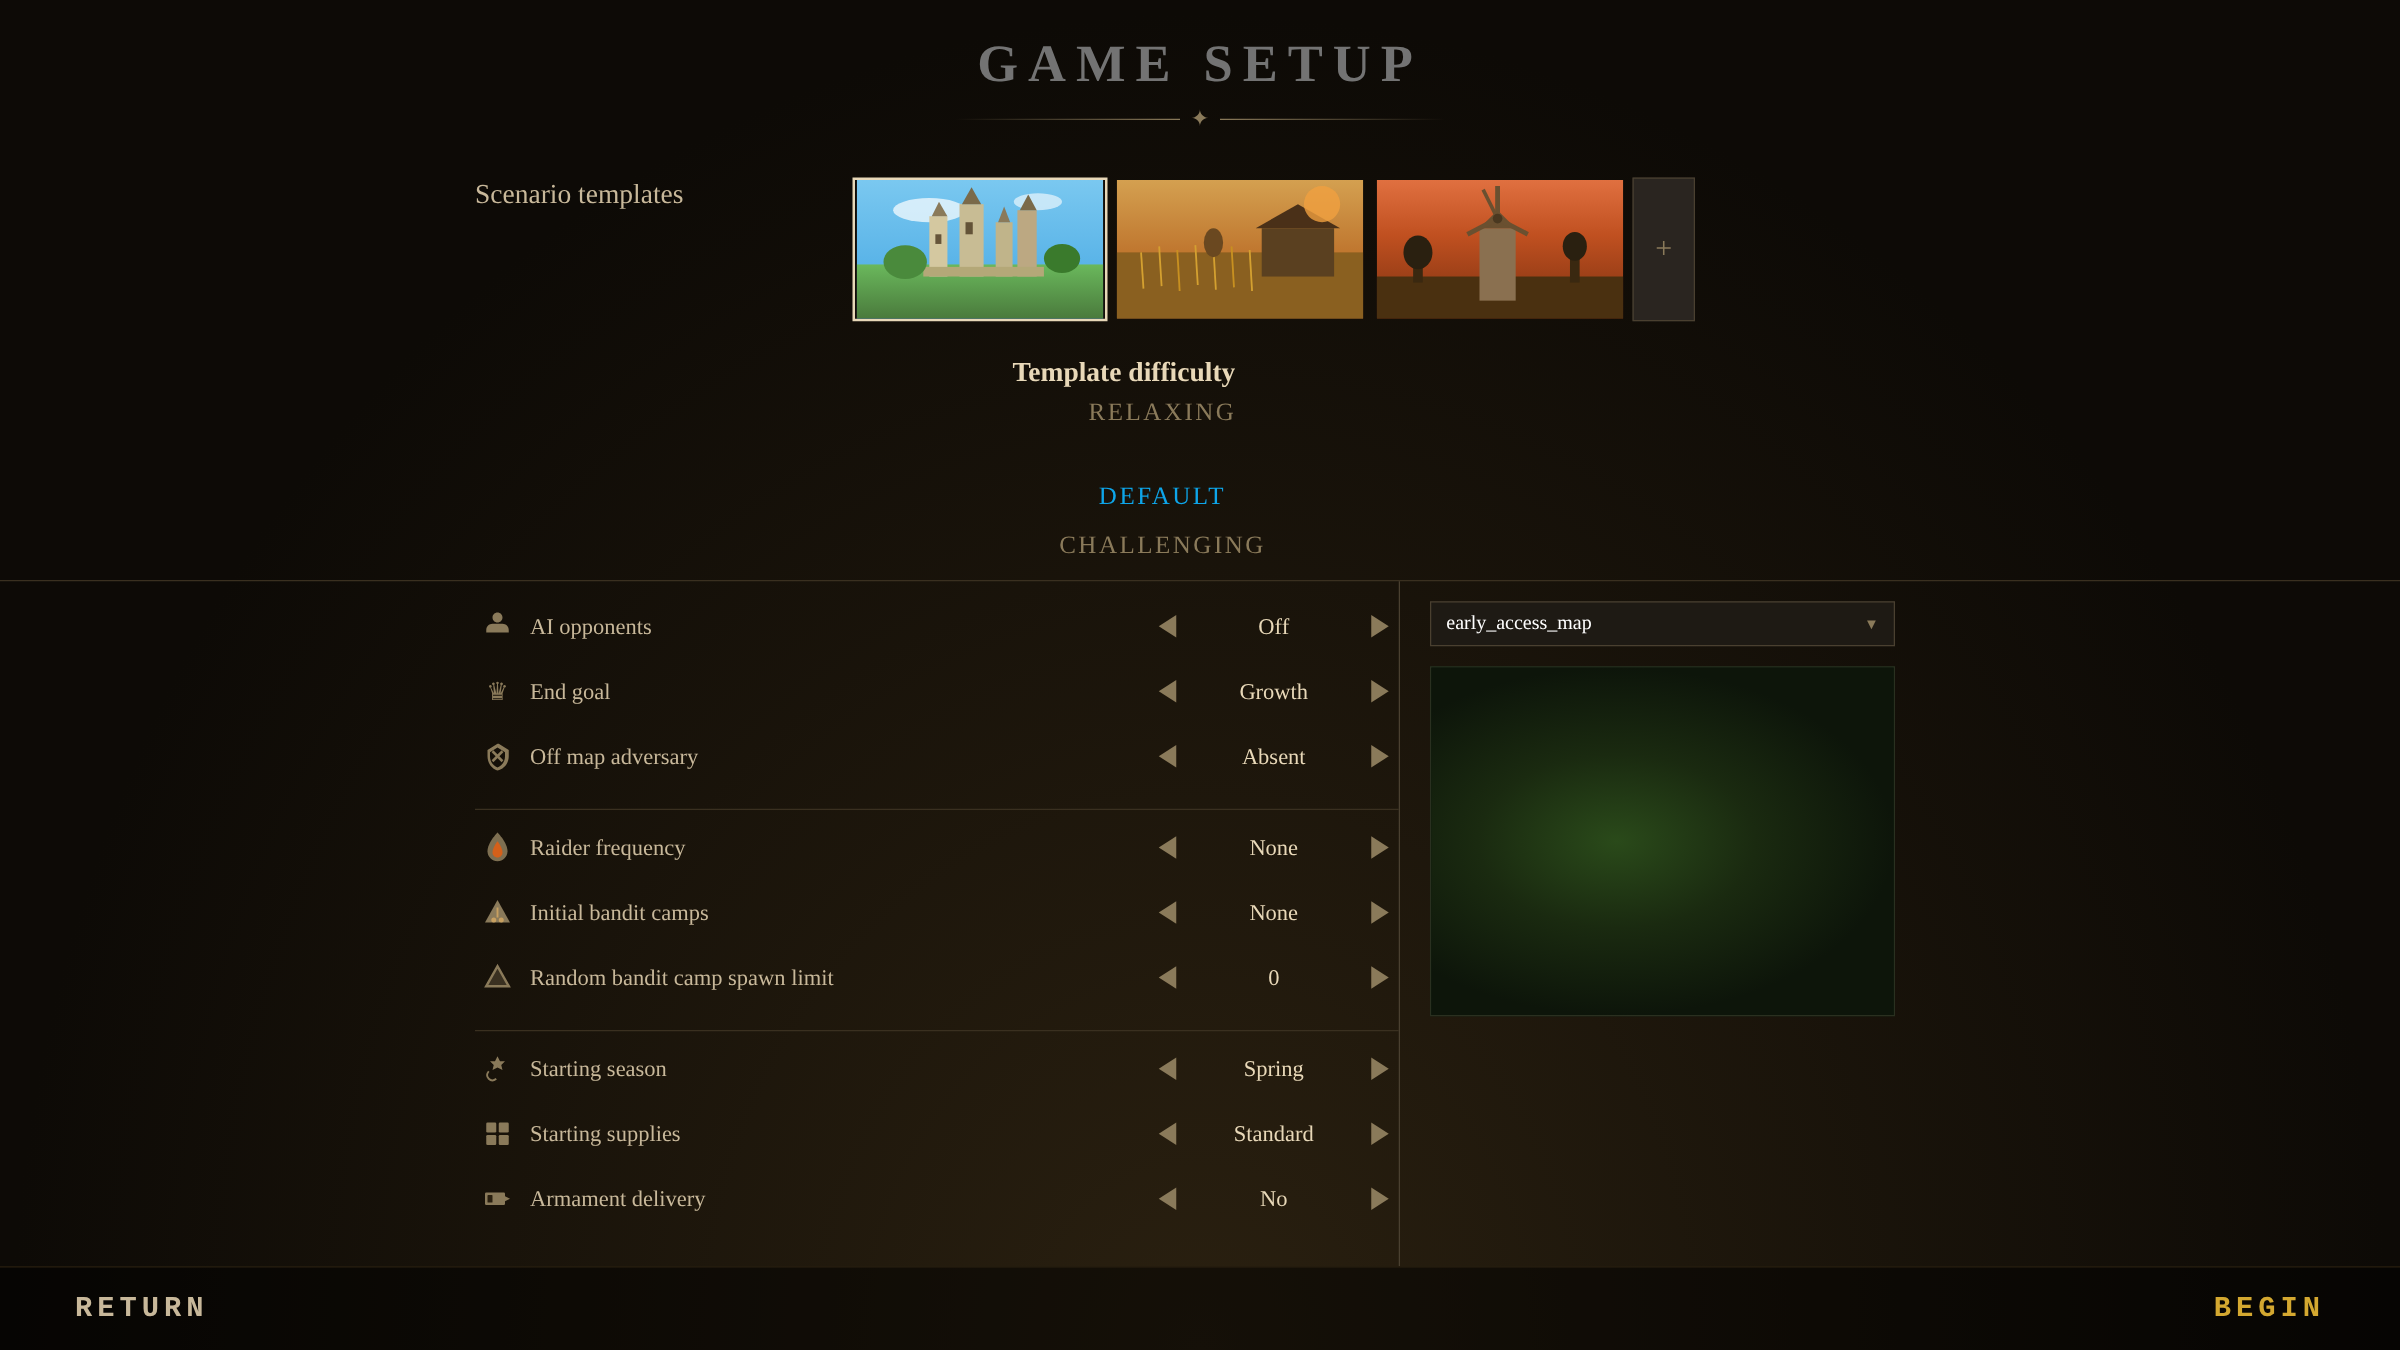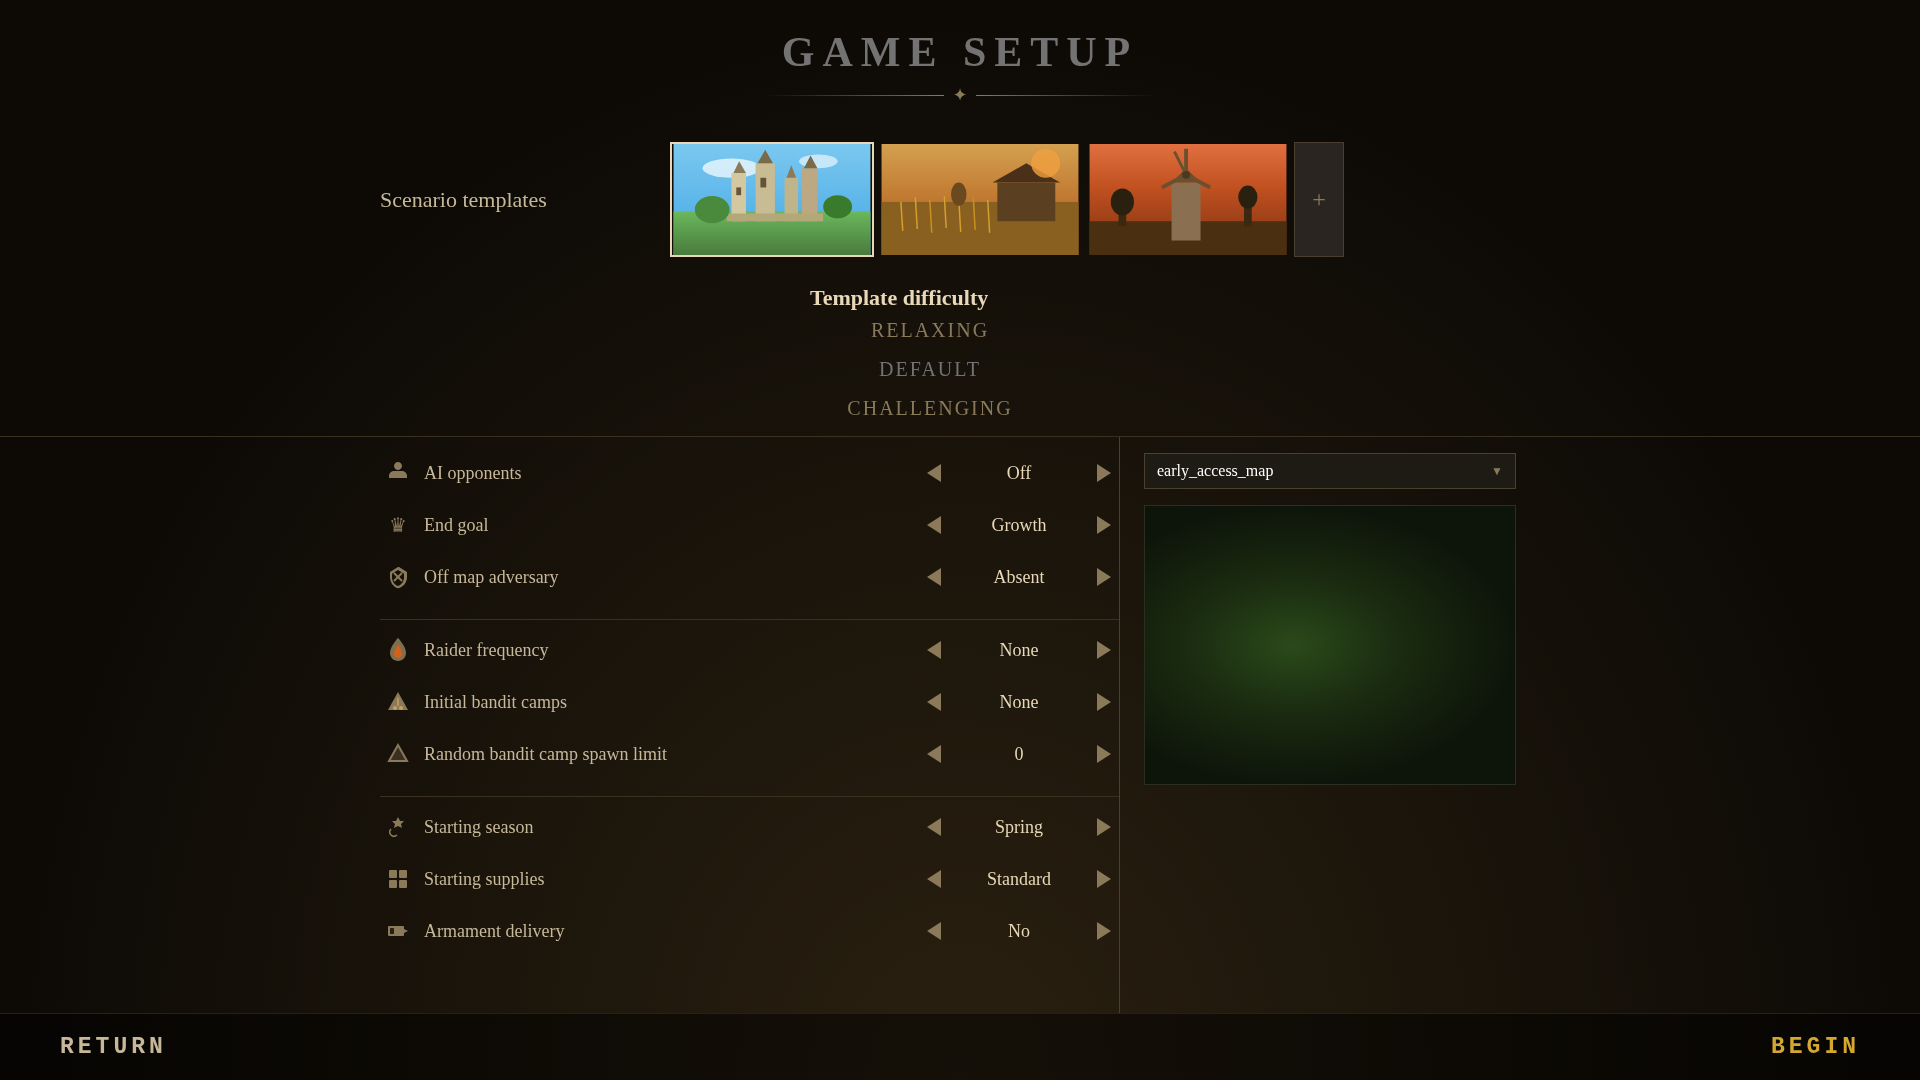--- a/index.html
+++ b/index.html
@@ -70,23 +70,22 @@
 
     .title-ornament {
       color: #8a7a5a;
       font-size: 18px;
       margin: 0 8px;
     }
 
     
     .scenario-section {
       display: flex;
-      align-items: center;
       padding: 20px 380px;
-      gap: 0;
+      gap: 12px;
     }
 
     .scenario-label {
       font-size: 22px;
       color: #c8b89a;
       font-family: 'Georgia', serif;
       white-space: nowrap;
       margin-right: 30px;
       min-width: 260px;
     }
@@ -145,21 +144,22 @@
     .diff-tab {
       font-size: 20px;
       color: #8a7a5a;
       padding: 8px 60px 8px 0;
       cursor: pointer;
       text-transform: uppercase;
       letter-spacing: 2px;
     }
 
     .diff-tab.active {
-      color: #737373;
+      color: #0ea5e9;
+      margin-top: 28px;
     }
 
     
     .main-content {
       display: flex;
       flex: 1;
       padding: 0 380px;
     }
 
     

